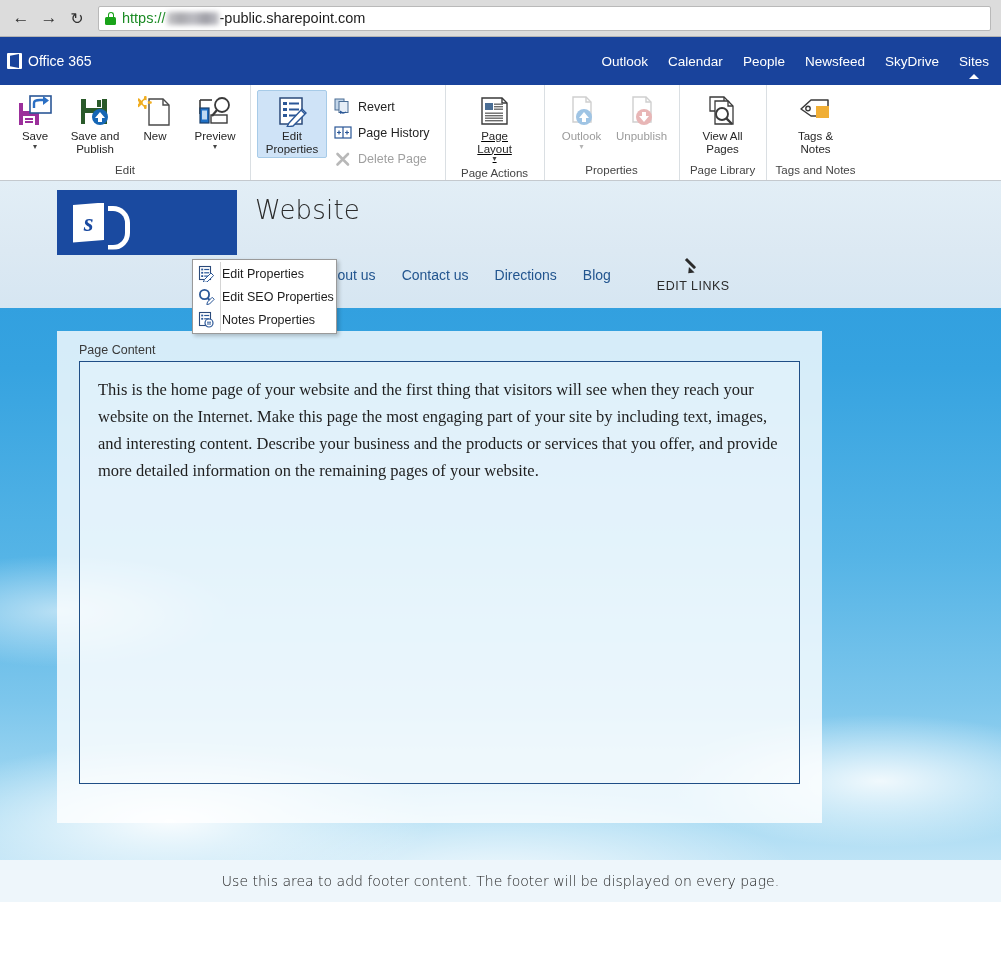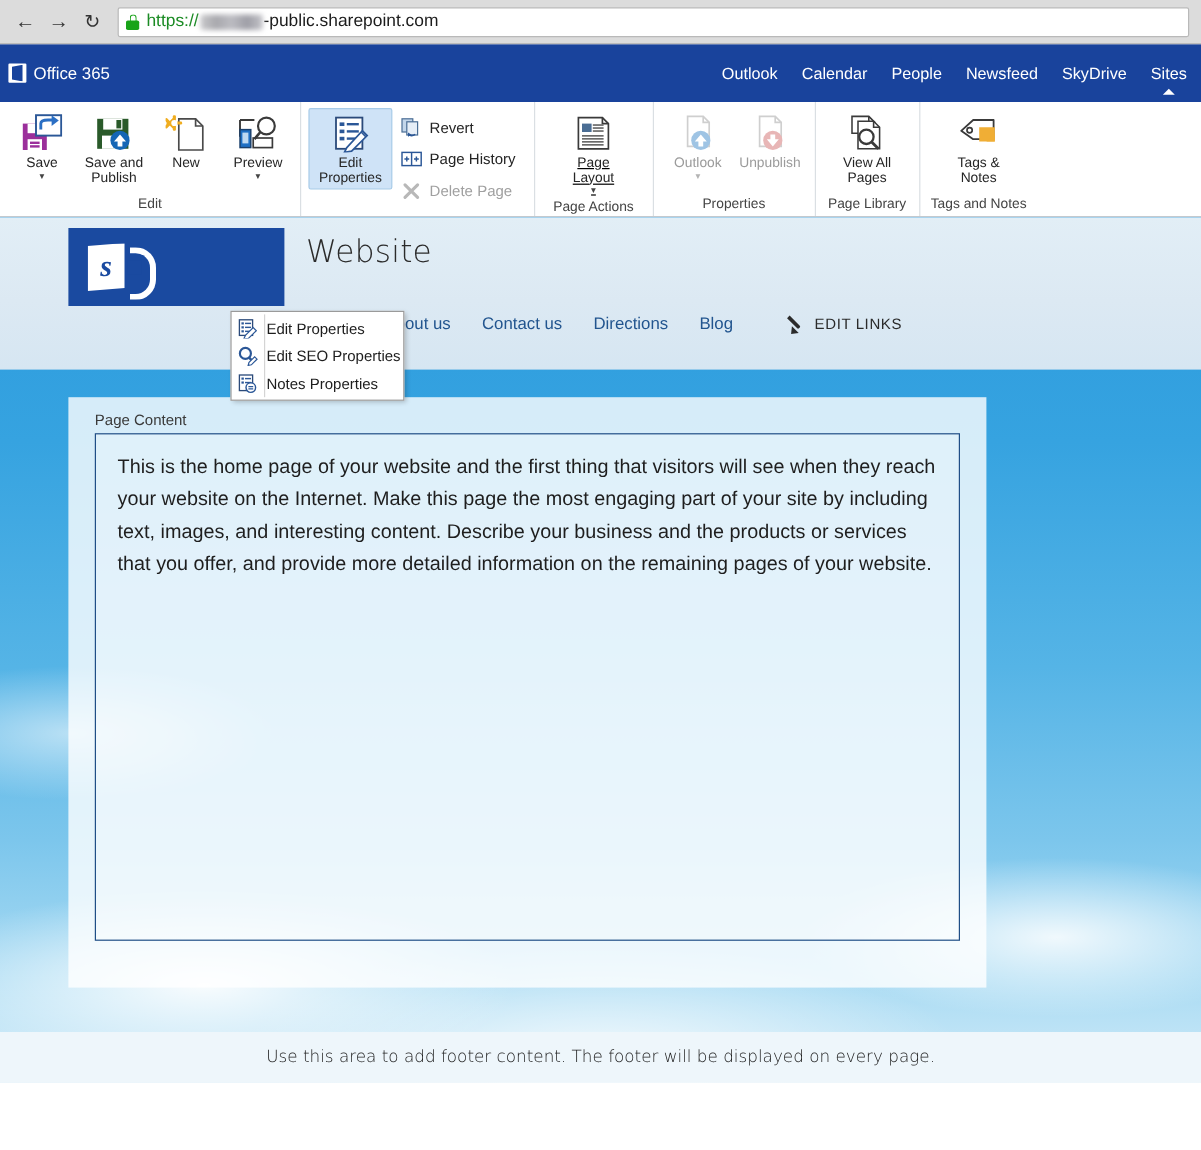--- a/index.html
+++ b/index.html
@@ -230,23 +230,23 @@
   }
   .site-nav {
     position: absolute; left: 257px; top: 76px;
     display: flex; align-items: center; gap: 0;
   }
   .site-nav a {
     font-size: 14px; color: #22558f; text-decoration: none;
     padding: 4px 26px 4px 0; cursor: pointer;
   }
   .site-nav .editlinks {
-    display: flex; align-items: flex-end; gap: 7px;
+    display: flex; align-items: center; gap: 7px;
     font-size: 12.5px; color: #2b2b2b; letter-spacing: 0.5px;
-    cursor: pointer; margin-left: 20px;
+    cursor: pointer; margin-left: 20px; flex-direction: column;
   }
   .pencil {
     display: inline-block; width: 15px; height: 15px; position: relative;
   }
   .pencil::before {
     content: ""; position: absolute; left: 1px; top: 1px;
     width: 13px; height: 3.4px; background: #2b2b2b;
     transform: rotate(45deg); transform-origin: left top;
     border-radius: 0 1px 1px 0;
   }
@@ -269,21 +269,21 @@
   }
   .edit-region {
     margin: 0 22px; height: 423px;
     border: 1px solid #1f4e86;
     background: rgba(255,255,255,0.22);
     padding: 14px 18px 10px 18px;
     overflow: hidden; cursor: text;
   }
   .edit-region p {
     font-size: 16.5px; line-height: 27px;
-    color: #1e1e1e; font-family: Liberation Sans, sans-serif;
+    color: #1e1e1e; font-family: Liberation Serif, serif;
     font-weight: 300;
   }
 
   
   .site-footer {
     position: absolute; left: 0; right: 0; bottom: 0;
     height: 42px; background: #eef6fb;
     display: flex; align-items: center; justify-content: center;
     z-index: 6;
   }

